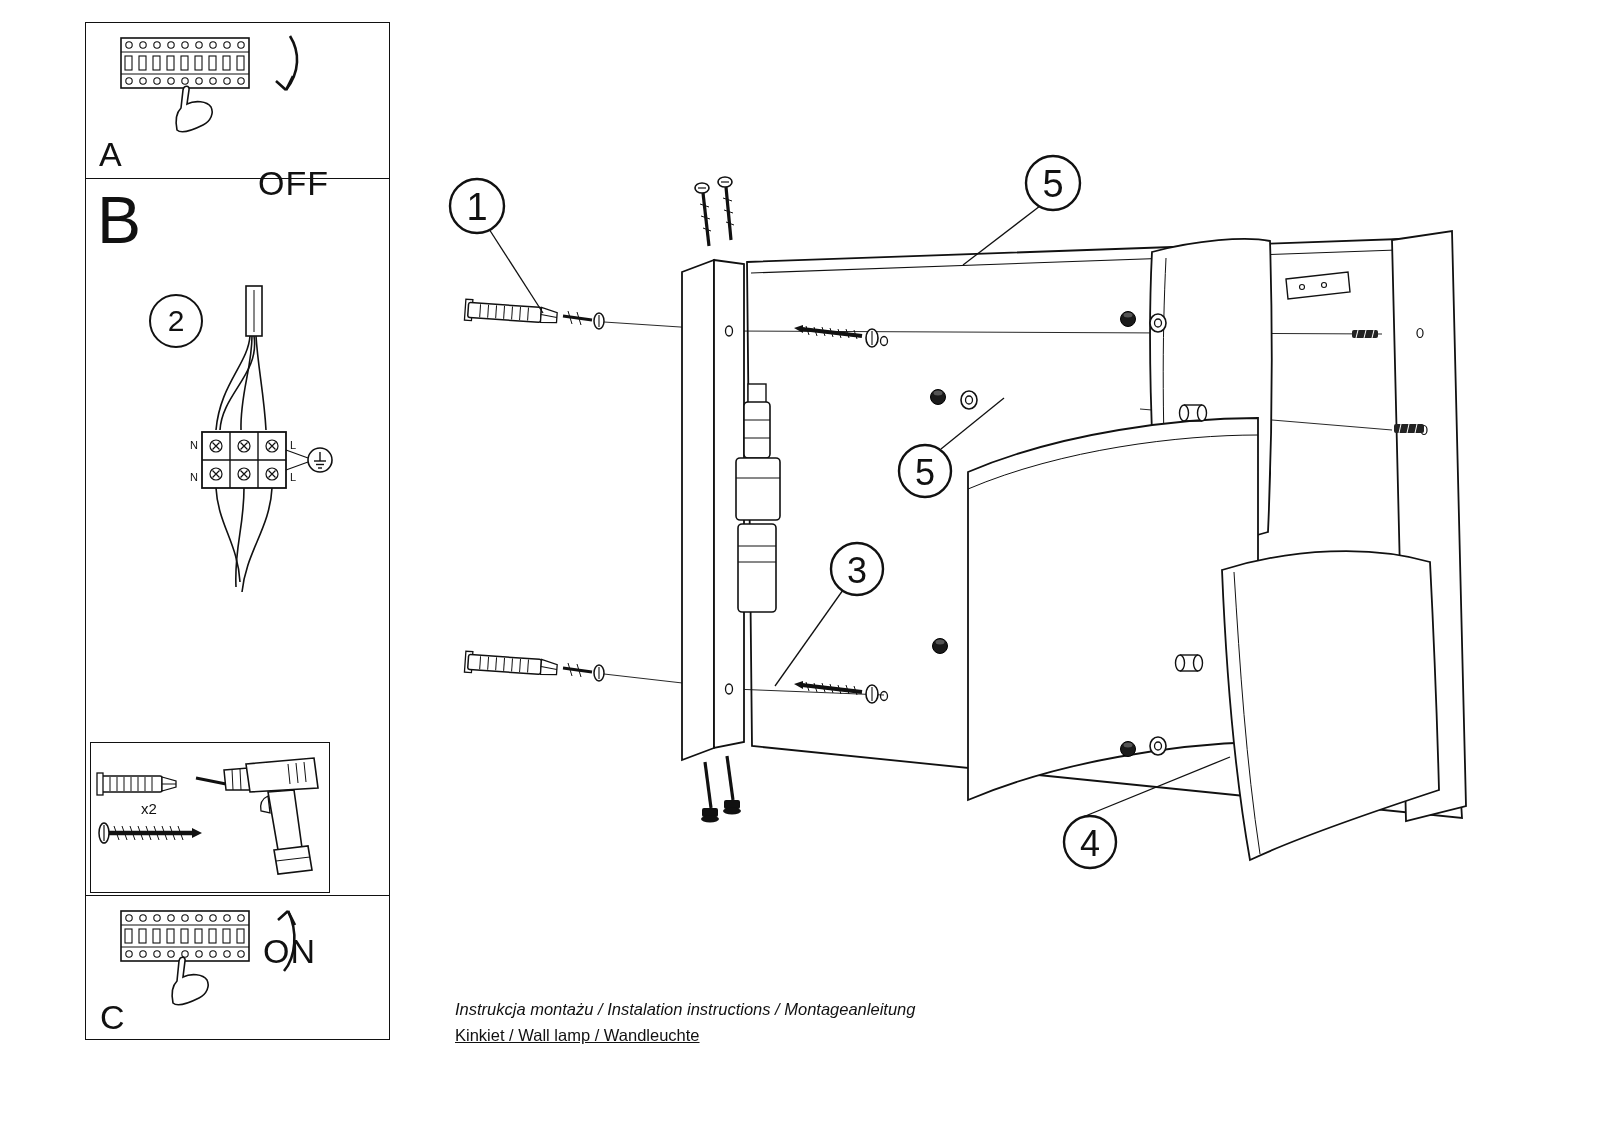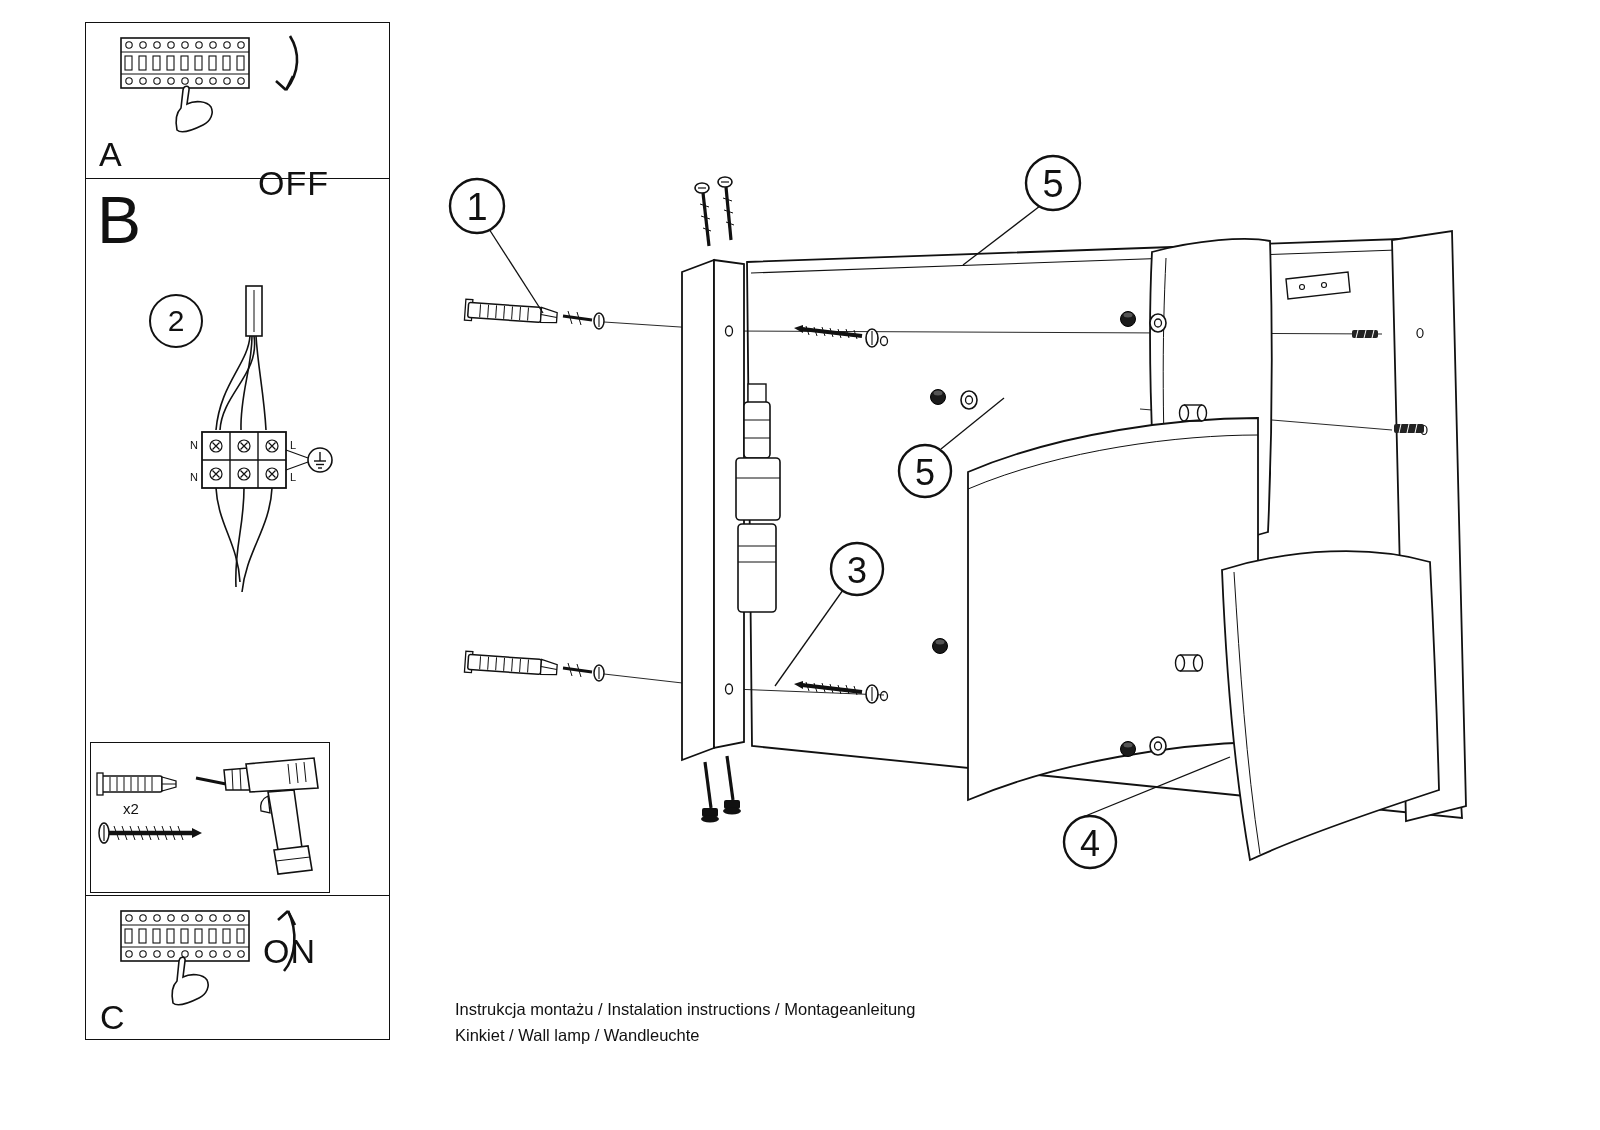--- a/index.html
+++ b/index.html
@@ -136,21 +136,21 @@
         <line x1="21" y1="7" x2="21" y2="21"></line>
       <line x1="28" y1="7" x2="28" y2="21"></line>
         <line x1="35" y1="7" x2="35" y2="21"></line>
       <line x1="42" y1="7" x2="42" y2="21"></line>
         <line x1="49" y1="7" x2="49" y2="21"></line>
       <line x1="56" y1="7" x2="56" y2="21"></line>
     </g>
     <polygon points="66,7 80,11 80,17 66,21" fill="#fff" stroke="#111" stroke-width="1.3"></polygon>
     <line x1="66" y1="14" x2="80" y2="14" stroke="#111" stroke-width="1"></line>
   </svg>
-  <div class="small-label" style="left:123px;top:800px;text-align:center;">x2</div>
+  <div class="small-label" style="left:141px;top:800px;text-align:center;">x2</div>
   <svg class="abs" style="left:96px;top:820px;" width="110" height="26" viewBox="0 0 110 26">
     <ellipse cx="8" cy="13" rx="5" ry="10" fill="#fff" stroke="#111" stroke-width="1.5"></ellipse>
     <line x1="8" y1="5" x2="8" y2="21" stroke="#111" stroke-width="1.2"></line>
     <line x1="13" y1="13" x2="96" y2="13" stroke="#111" stroke-width="4.5"></line>
     <g stroke="#111" stroke-width="1">
       <line x1="18" y1="6" x2="23" y2="20"></line>
         <line x1="26" y1="6" x2="31" y2="20"></line>
       <line x1="34" y1="6" x2="39" y2="20"></line>
         <line x1="42" y1="6" x2="47" y2="20"></line>
       <line x1="50" y1="6" x2="55" y2="20"></line>
@@ -453,16 +453,16 @@
       <circle cx="857" cy="569" r="26" fill="#fff" stroke="#111" stroke-width="2.4"></circle>
       <text x="857" y="570" font-size="36" text-anchor="middle" dominant-baseline="central">3</text>
     </g>
     <g>
       <line x1="1078" y1="819" x2="1230" y2="757" stroke="#111" stroke-width="1.3"></line>
       <circle cx="1090" cy="842" r="26" fill="#fff" stroke="#111" stroke-width="2.4"></circle>
       <text x="1090" y="843" font-size="36" text-anchor="middle" dominant-baseline="central">4</text>
     </g>
   </svg>
 
-  <div class="footer-line" style="left:455px;top:1000px;">Instrukcja montażu / Instalation instructions / Montageanleitung</div>
-  <div class="footer-line" style="left:455px;top:1026px;">Kinkiet / Wall lamp / Wandleuchte</div>
+  <div class="footer-line" style="left:455px;top:1000px;font-style:italic;">Instrukcja montażu / Instalation instructions / Montageanleitung</div>
+  <div class="footer-line" style="left:455px;top:1026px;text-decoration:underline;">Kinkiet / Wall lamp / Wandleuchte</div>
 
 </div>
 
 </body></html>

